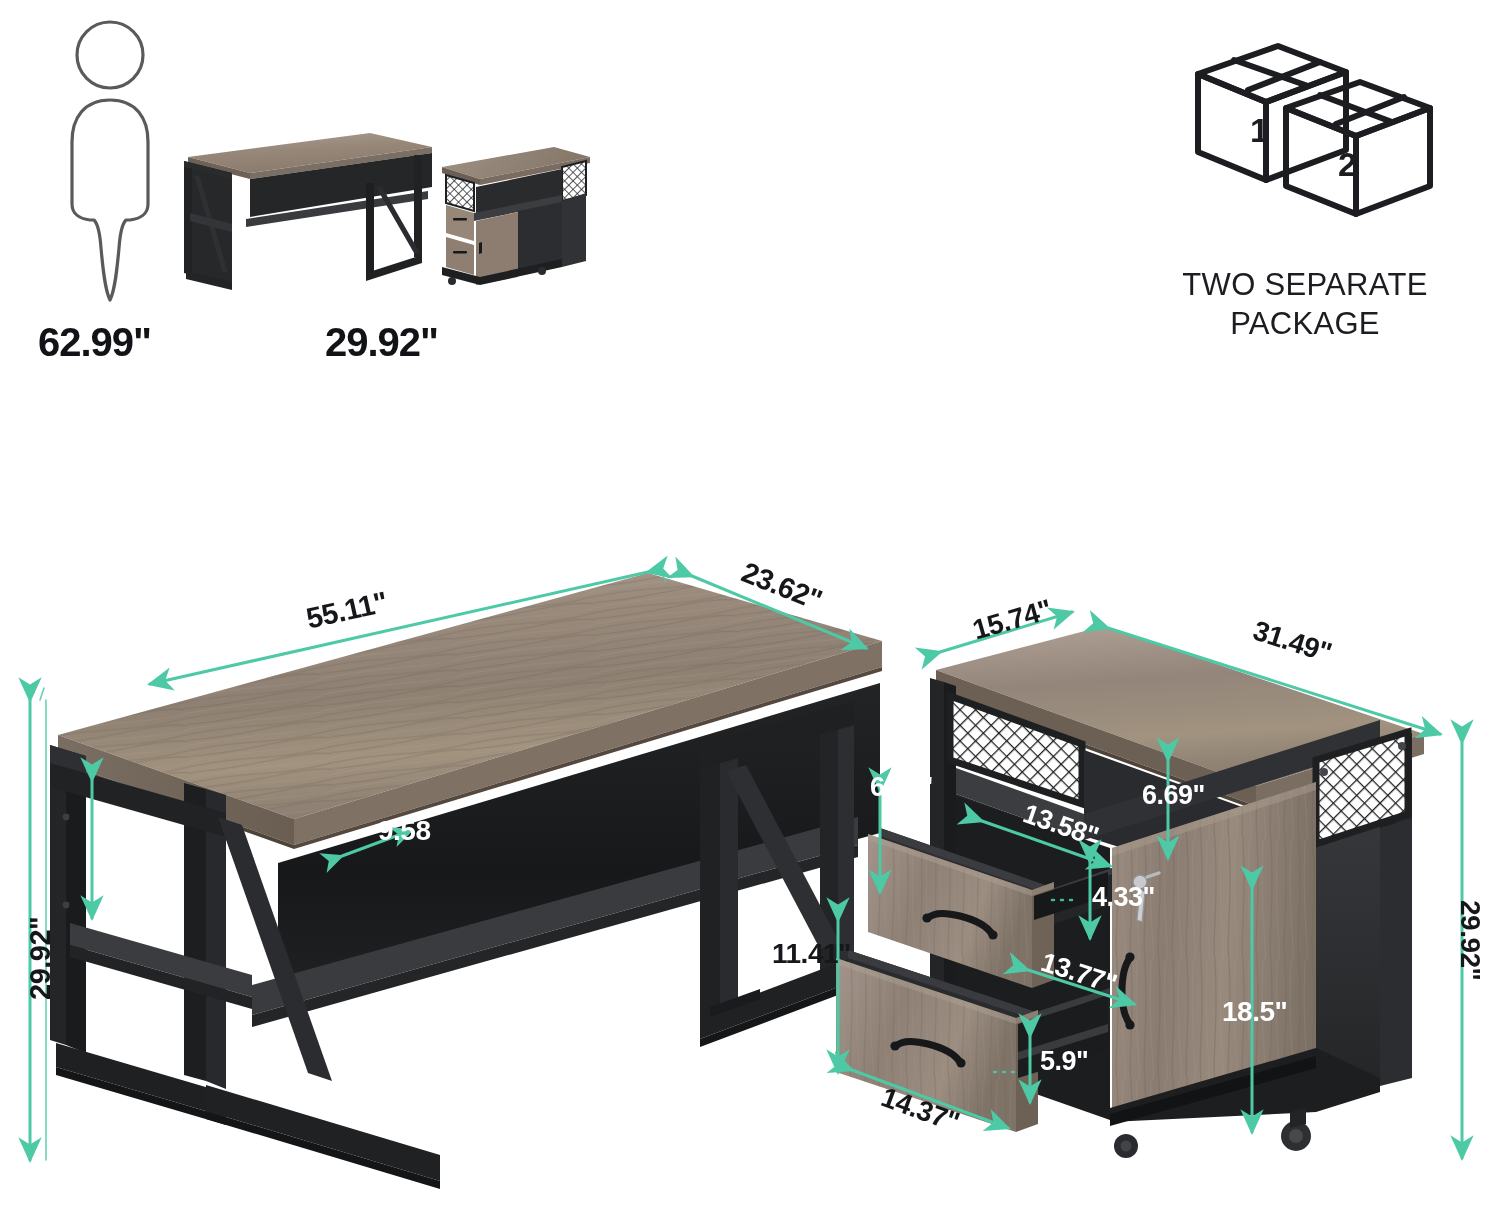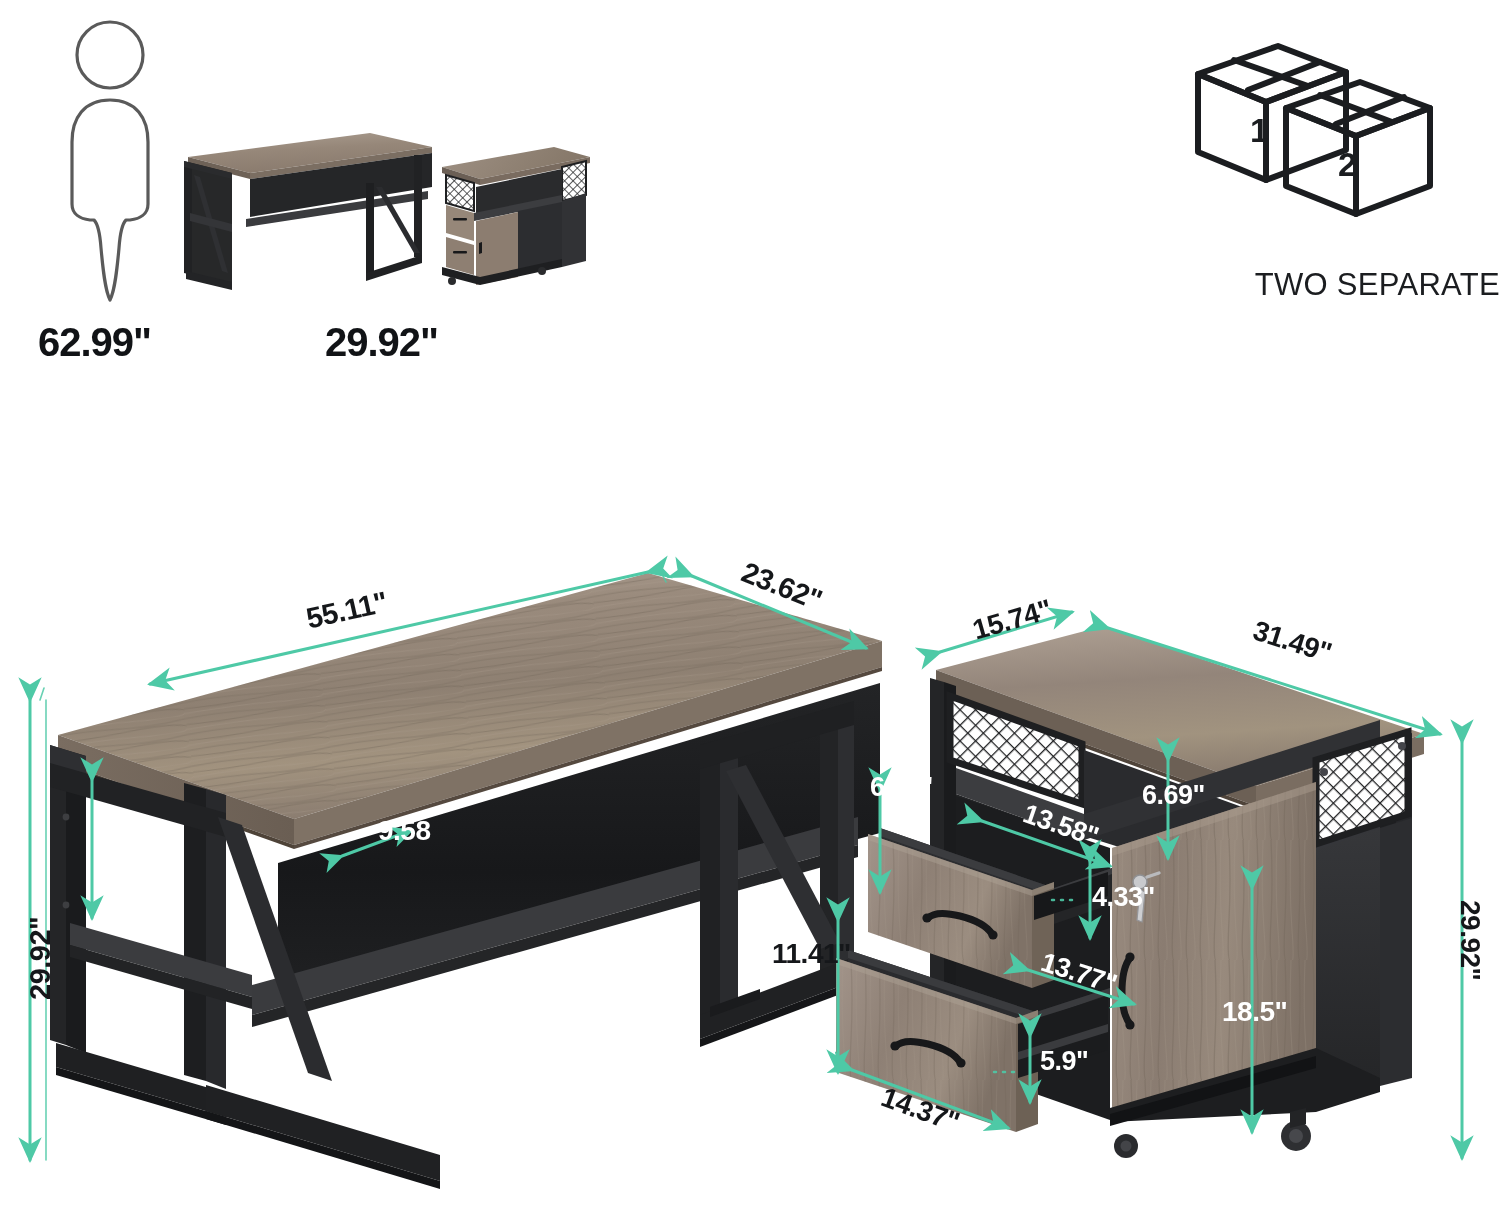--- a/index.html
+++ b/index.html
@@ -30,21 +30,21 @@
     color: #111316;
     letter-spacing: -1px;
     white-space: nowrap;
   }
 
   .pkg-caption {
     position: absolute;
     font-size: 31px;
     font-weight: normal;
     color: #1b1d20;
-    text-align: right;
+    text-align: center;
     line-height: 1.27;
     letter-spacing: 0.3px;
   }
 
   .rot-cw  { transform: rotate(90deg);  transform-origin: 0 0; }
   .rot-ccw { transform: rotate(-90deg); transform-origin: 0 0; }
 
   svg { display: block; overflow: visible; }
   .noevt { pointer-events: none; }
 </style>
@@ -160,20 +160,21 @@
         <path d="M188 112 L262 84 L262 162 L188 190 Z"></path>
         <path d="M152 71 L224 98"></path>
         <path d="M168 100 L236 73"></path>
       </g>
       <text x="82" y="118" font-family="'Liberation Sans',sans-serif" font-size="34" font-weight="600" fill="#1b1d20">1</text>
       <text x="170" y="152" font-family="'Liberation Sans',sans-serif" font-size="34" font-weight="600" fill="#1b1d20">2</text>
     </svg>
 
     <div class="pkg-caption" style="left:0;top:255px;width:390px;">
       <div>TWO SEPARATE</div>
+      <div>PACKAGE</div>
     </div>
   </div>
 
   <svg class="abs noevt" style="left:20px;top:545px;" width="900" height="670" viewBox="0 0 900 670">
     <defs>
       <linearGradient id="deskTop" x1="0" y1="0" x2="0.25" y2="1">
         <stop offset="0" stop-color="#b3a598"></stop>
         <stop offset="0.25" stop-color="#9a8b7d"></stop>
         <stop offset="0.55" stop-color="#8e8072"></stop>
         <stop offset="0.8" stop-color="#a2937f"></stop>

